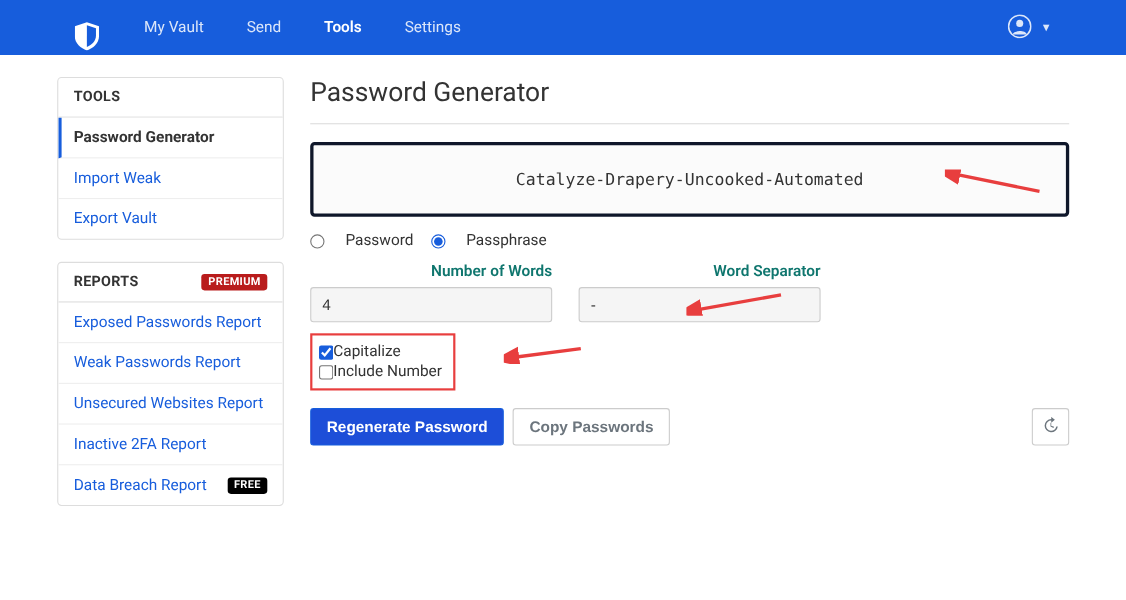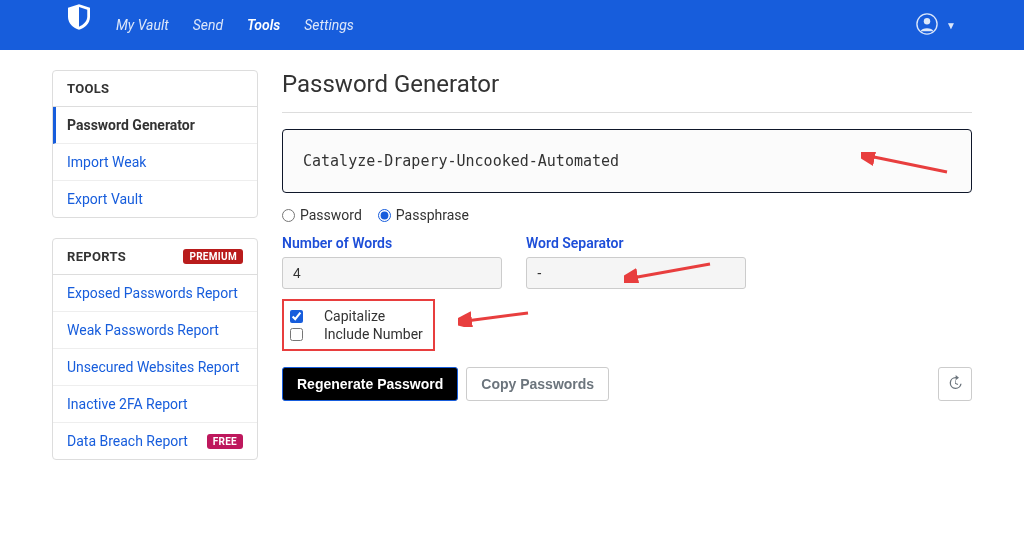--- a/index.html
+++ b/index.html
@@ -1,62 +1,62 @@
 <!DOCTYPE html>
 <html><head>
   <meta charset="utf-8">
   <style>
     * { box-sizing: border-box; margin: 0; padding: 0; }
     body { font-family: -apple-system, BlinkMacSystemFont, "Segoe UI", Roboto, sans-serif; background: #fff; font-size: 14px; color: #333; }
     
     .topnav { background: #175ddc; height: 50px; display: flex; align-items: center; padding: 0 20px; justify-content: space-between; }
-    .topnav-left { display: flex; align-items: flex-start; gap: 0; padding-left: 48px; font-style: italic; }
+    .topnav-left { display: flex; align-items: flex-end; gap: 15px; padding-left: 48px; }
     .logo { width: 24px; height: 28px; margin-right: 12px; display: flex; align-items: center; }
     .nav-item { color: #fff; text-decoration: none; padding: 14px 12px; font-size: 14px; opacity: 0.85; cursor: pointer; }
     .nav-item.active { font-weight: 600; opacity: 1; }
     .topnav-right { display: flex; align-items: center; gap: 6px; color: #fff; cursor: pointer; padding-right: 48px; }
     .avatar-circle { width: 24px; height: 24px; }
     .caret { font-size: 10px; opacity: 0.85; }
     
     .container { max-width: 960px; margin: 0 auto; padding: 20px 20px; display: flex; gap: 24px; }
     .sidebar { width: 206px; flex-shrink: 0; }
     .main { flex: 1; }
     
     .panel { border: 1px solid #ddd; border-radius: 4px; background: #fff; margin-bottom: 20px; overflow: hidden; }
     .panel-heading { padding: 10px 14px; border-bottom: 1px solid #ddd; font-weight: 700; font-size: 13px; letter-spacing: 0.3px; color: #333; display: flex; justify-content: space-between; align-items: center; }
     .panel-item { display: block; padding: 10px 14px; border-bottom: 1px solid #eee; color: #175ddc; text-decoration: none; font-size: 14px; cursor: pointer; display: flex; justify-content: space-between; align-items: center; }
     .panel-item:last-child { border-bottom: none; }
     .panel-item.active { color: #333; font-weight: 700; border-left: 3px solid #175ddc; padding-left: 11px; background: #fff; }
     
     .badge { font-size: 10px; font-weight: 700; padding: 2px 6px; border-radius: 3px; letter-spacing: 0.3px; }
     .badge-premium { background: #b91c1c; color: #fff; }
-    .badge-free { background: #be185d; color: #fff; }
+    .badge-free { background: #000000; color: #fff; }
     
     .page-title { font-size: 24px; font-weight: 400; color: #333; margin-bottom: 14px; }
     .title-rule { border: none; border-top: 1px solid #ddd; margin-bottom: 16px; }
     
-    .gen-box { border: 1px solid #0f172a; background: #fbfbfb; border-radius: 4px; padding: 22px 20px; text-align: left; font-family: "SFMono-Regular", Consolas, Menlo, monospace; font-size: 15px; color: #333; position: relative; margin-bottom: 14px; }
+    .gen-box { border: 3px solid #0f172a; background: #fbfbfb; border-radius: 4px; padding: 22px 20px; text-align: center; font-family: "SFMono-Regular", Consolas, Menlo, monospace; font-size: 15px; color: #333; position: relative; margin-bottom: 14px; }
     
     .radio-row { display: flex; gap: 16px; align-items: center; margin-bottom: 12px; font-size: 14px; color: #333; }
-    .radio-row label { display: flex; align-items: center; gap: 5px; cursor: pointer; justify-content: flex-end; }
+    .radio-row label { display: flex; align-items: center; gap: 19px; cursor: pointer; justify-content: flex-end; }
     .radio-row input[type="radio"] { accent-color: #175ddc; cursor: pointer; margin: 0; }
     
     .fields-row { display: flex; gap: 24px; margin-bottom: 10px; }
     .field-group { width: 220px; }
-    .field-label { font-weight: 600; font-size: 14px; margin-bottom: 6px; display: block; color: #1d4ed8; }
+    .field-label { font-weight: 600; font-size: 14px; margin-bottom: 6px; display: block; color: #0f766e; text-align: right; }
     .field-input { width: 100%; padding: 7px 10px; border: 1px solid #ccc; border-radius: 3px; background: #f5f5f5; font-size: 14px; color: #333; }
     
     .checks-box { border: 2px solid #e83e3e; padding: 6px 10px 6px 6px; display: inline-block; margin-bottom: 16px; }
-    .check-row { display: flex; align-items: center; gap: 21px; font-size: 14px; color: #333; padding: 1px 0; }
+    .check-row { display: flex; align-items: center; gap: 0; font-size: 14px; color: #333; padding: 1px 0; }
     .check-row input[type="checkbox"] { accent-color: #175ddc; cursor: pointer; margin: 0; }
     
     .btn-row { display: flex; justify-content: space-between; align-items: center; }
     .btn-group { display: flex; gap: 8px; }
     .btn { padding: 8px 14px; border-radius: 3px; font-size: 14px; font-weight: 600; cursor: pointer; border: 1px solid transparent; }
-    .btn-primary { background: #000000; color: #fff; border-color: #175ddc; }
+    .btn-primary { background: #1d4ed8; color: #fff; border-color: #175ddc; }
     .btn-outline { background: #fff; color: #6c757d; border-color: #ccc; }
     .btn-icon { width: 34px; height: 34px; border: 1px solid #ccc; border-radius: 3px; background: #fff; display: flex; align-items: center; justify-content: center; cursor: pointer; color: #6c757d; }
     
     .arrow { position: absolute; pointer-events: none; }
     .arrow svg { display: block; }
   </style>
 </head>
 <body>
 
 <div class="topnav">

